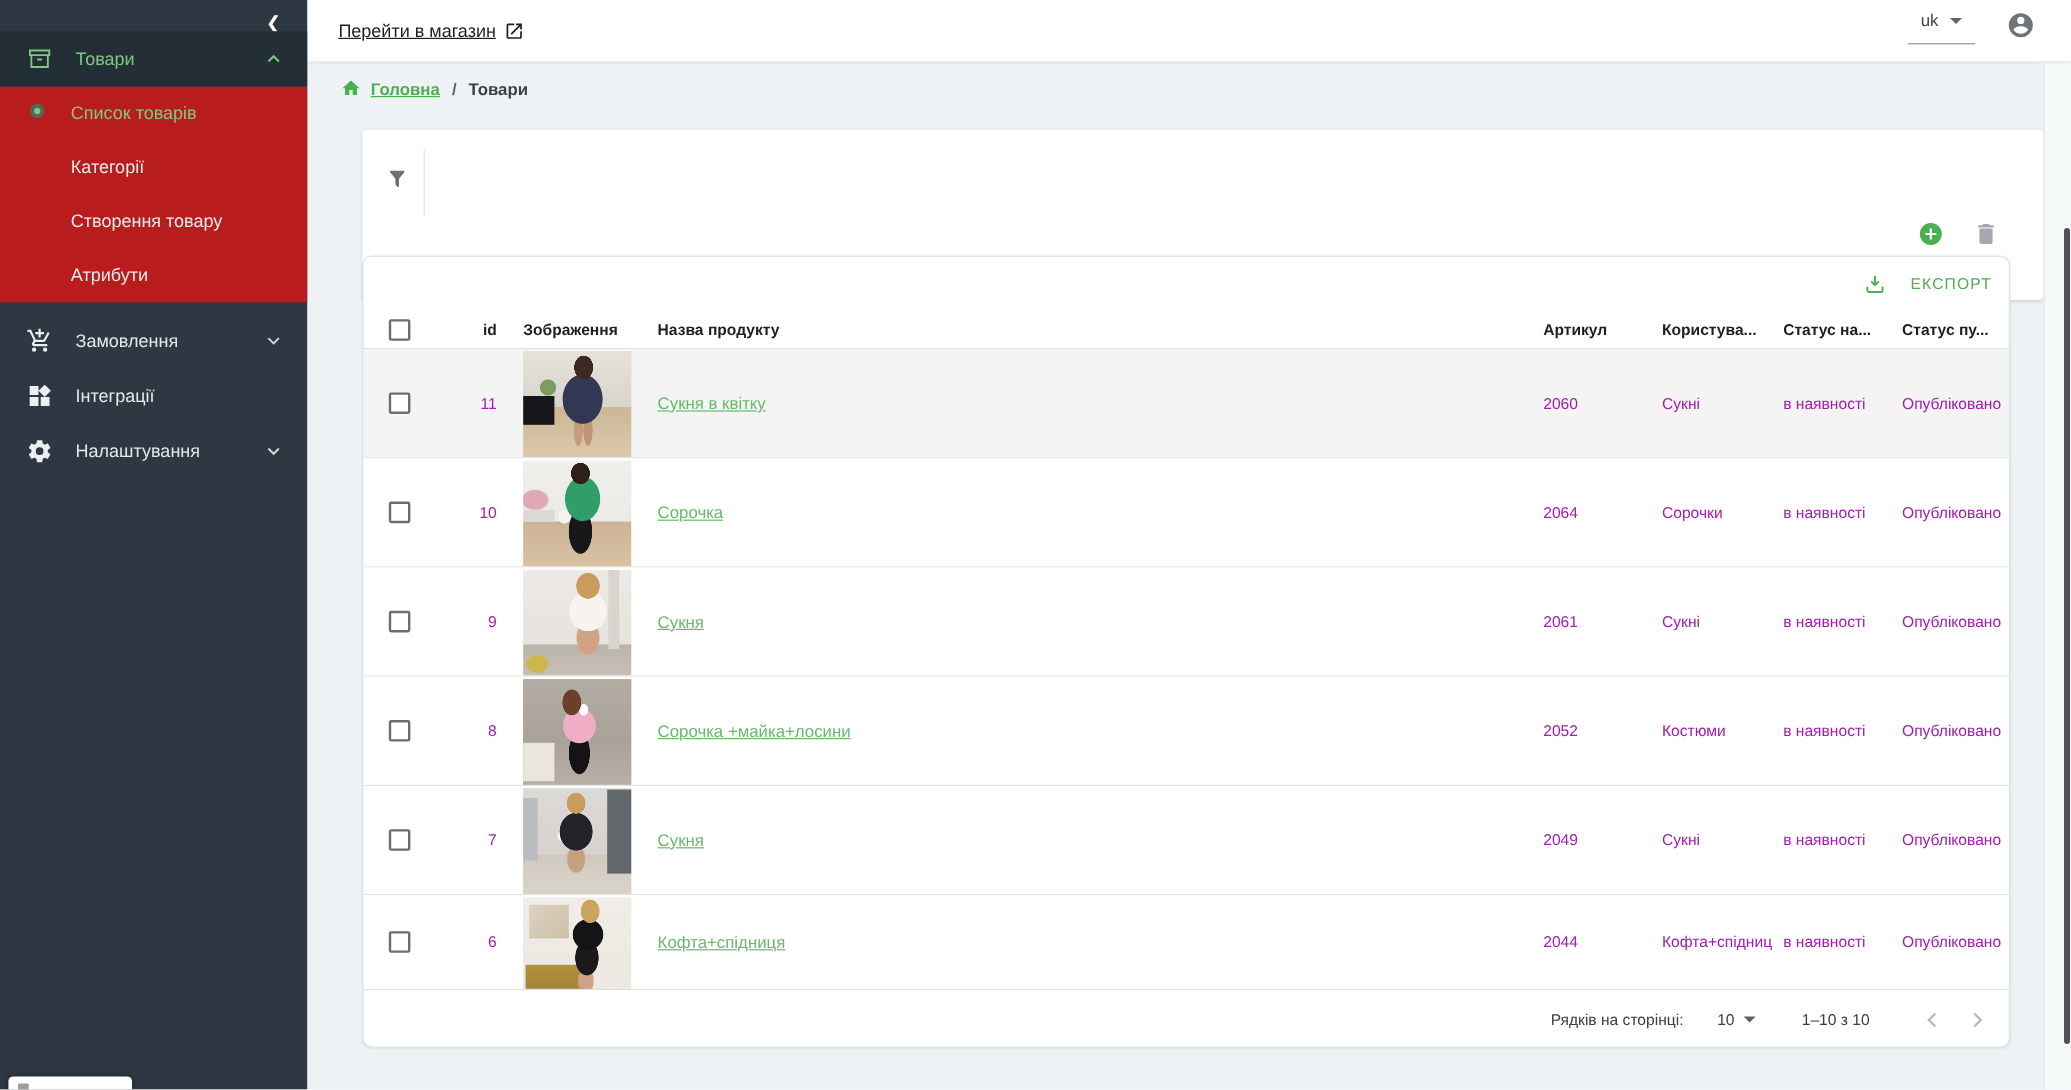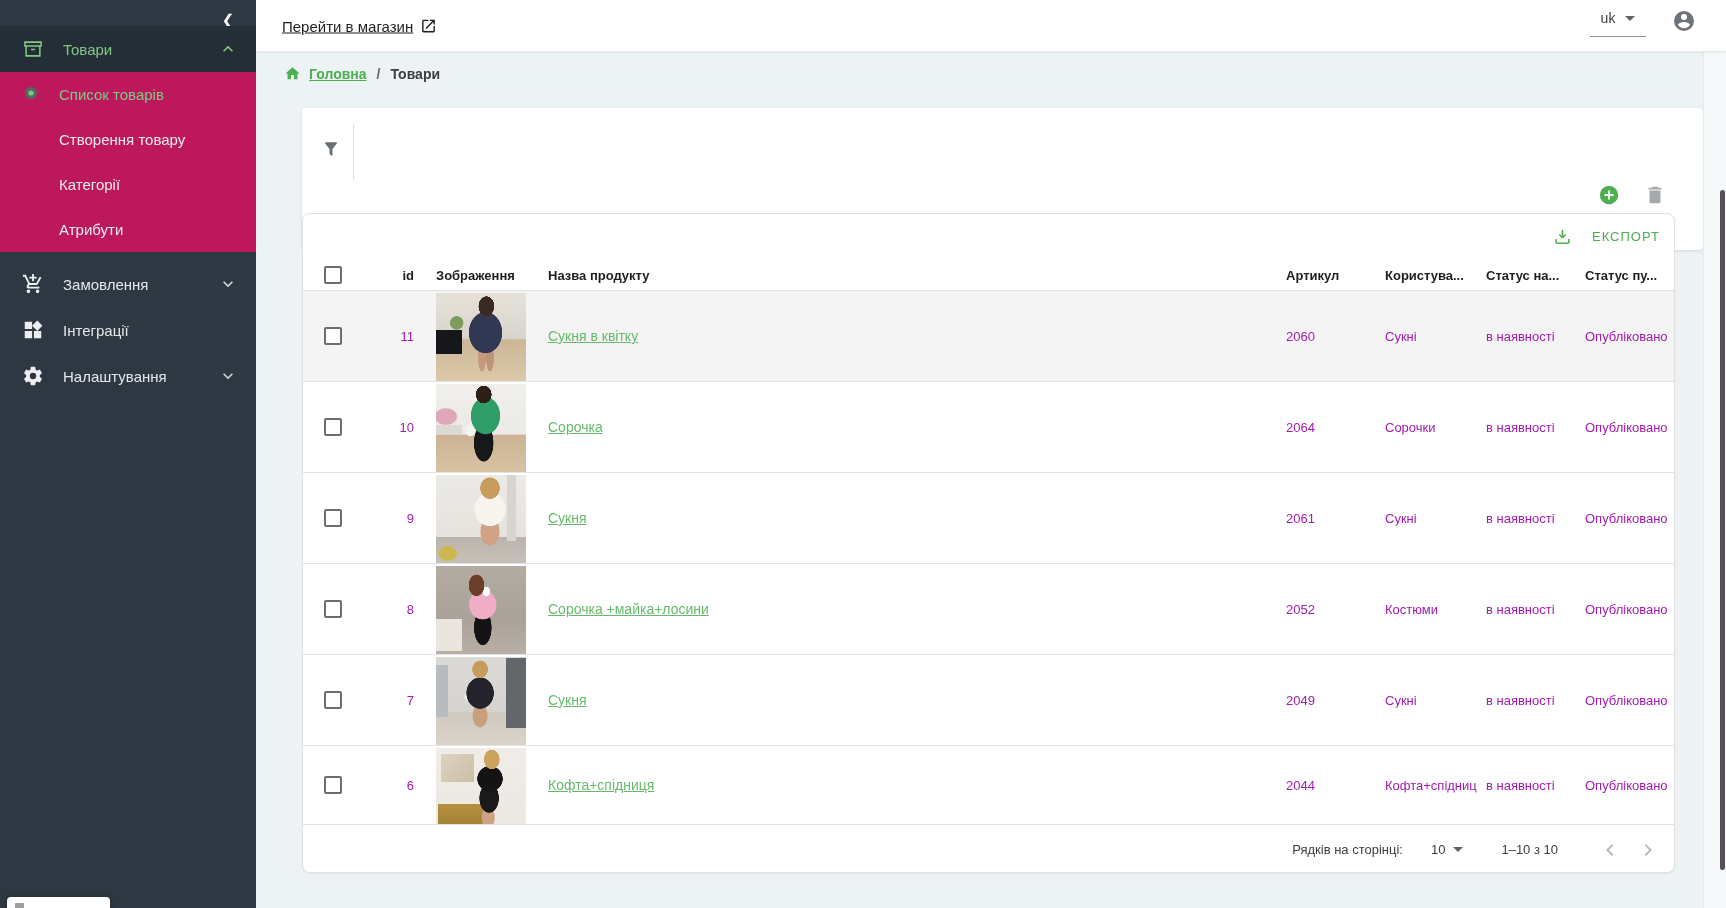--- a/index.html
+++ b/index.html
@@ -14,21 +14,21 @@
     font-size:15px; line-height:24px; text-align:center; cursor:pointer; }
   .logo { padding-top:6px; text-align:center; }
   .logo-text { margin-top:0px; color:#2962ff; font-size:15px; font-weight:bold; letter-spacing:0.8px; }
   .nav { margin-top:26px; }
   .mi { position:relative; height:46px; display:flex; align-items:center; padding-left:22px; cursor:pointer; }
   .mi .mi-icon { width:22px; height:22px; flex:0 0 22px; margin-right:19px; }
   .mi .mi-label { font-size:15px; color:#e4e8eb; }
   .mi.parent-active { background:#242e37; }
   .mi.parent-active .mi-label { color:#81c784; }
   .mi .chev { position:absolute; right:18px; top:50%; transform:translateY(-50%); width:20px; height:20px; }
-  .submenu { background:#be185d; }
+  .submenu { background:#b91c1c; }
   .sub { position:relative; height:45px; display:flex; align-items:center; padding-left:59px; cursor:pointer; }
   .sub .sub-label { font-size:15px; color:#e8ebee; }
   .sub.active .sub-label { color:#81c784; }
   .bullet { position:absolute; left:24px; top:50%; transform:translateY(-50%); }
   .dot { width:4px; height:4px; border-radius:50%; background:#99a2aa; margin-left:4px; }
   .nav-gap { height:9px; }
   
   .topbar { position:absolute; left:256px; top:0; right:0; height:52px; background:#fff;
     border-bottom:1px solid #e7e7e7; box-shadow:0 1px 2px rgba(0,0,0,.05); z-index:20; }
   .shop-link { position:absolute; left:26px; top:50%; transform:translateY(-50%);
@@ -181,25 +181,25 @@
         <span class="bullet">
           <svg width="14" height="14" viewBox="0 0 14 14">
               <circle cx="7" cy="7" r="6" fill="#50695a"></circle>
               <circle cx="7" cy="7" r="2.6" fill="#81c784"></circle>
             </svg>
         </span>
         <span class="sub-label">Список товарів</span>
       </div>
       <div class="sub">
         <span class="bullet"><span class="dot"></span></span>
-        <span class="sub-label">Створення товару</span>
+        <span class="sub-label">Категорії</span>
       </div>
       <div class="sub">
         <span class="bullet"><span class="dot"></span></span>
-        <span class="sub-label">Категорії</span>
+        <span class="sub-label">Створення товару</span>
       </div>
       <div class="sub">
         <span class="bullet"><span class="dot"></span></span>
         <span class="sub-label">Атрибути</span>
       </div>
     </div>
     <div class="nav-gap"></div>
     <div class="mi">
       <svg class="mi-icon" viewBox="0 0 24 24">
         <path fill="#eceff1" d="M11,9H13V6H16V4H13V1H11V4H8V6H11M7,18A2,2 0 0,0 5,20A2,2 0 0,0 7,22A2,2 0 0,0 9,20A2,2 0 0,0 7,18M17,18A2,2 0 0,0 15,20A2,2 0 0,0 17,22A2,2 0 0,0 19,20A2,2 0 0,0 17,18M7.17,14.75L7.2,14.63L8.1,13H15.55C16.3,13 16.96,12.59 17.3,11.97L21.16,4.96L19.42,4H19.41L18.31,6L15.55,11H8.53L8.4,10.73L6.16,6L5.21,4L4.27,2H1V4H3L6.6,11.59L5.25,14.04C5.09,14.32 5,14.65 5,15A2,2 0 0,0 7,17H19V15H7.42A0.25,0.25 0 0,1 7.17,14.75Z"></path>

